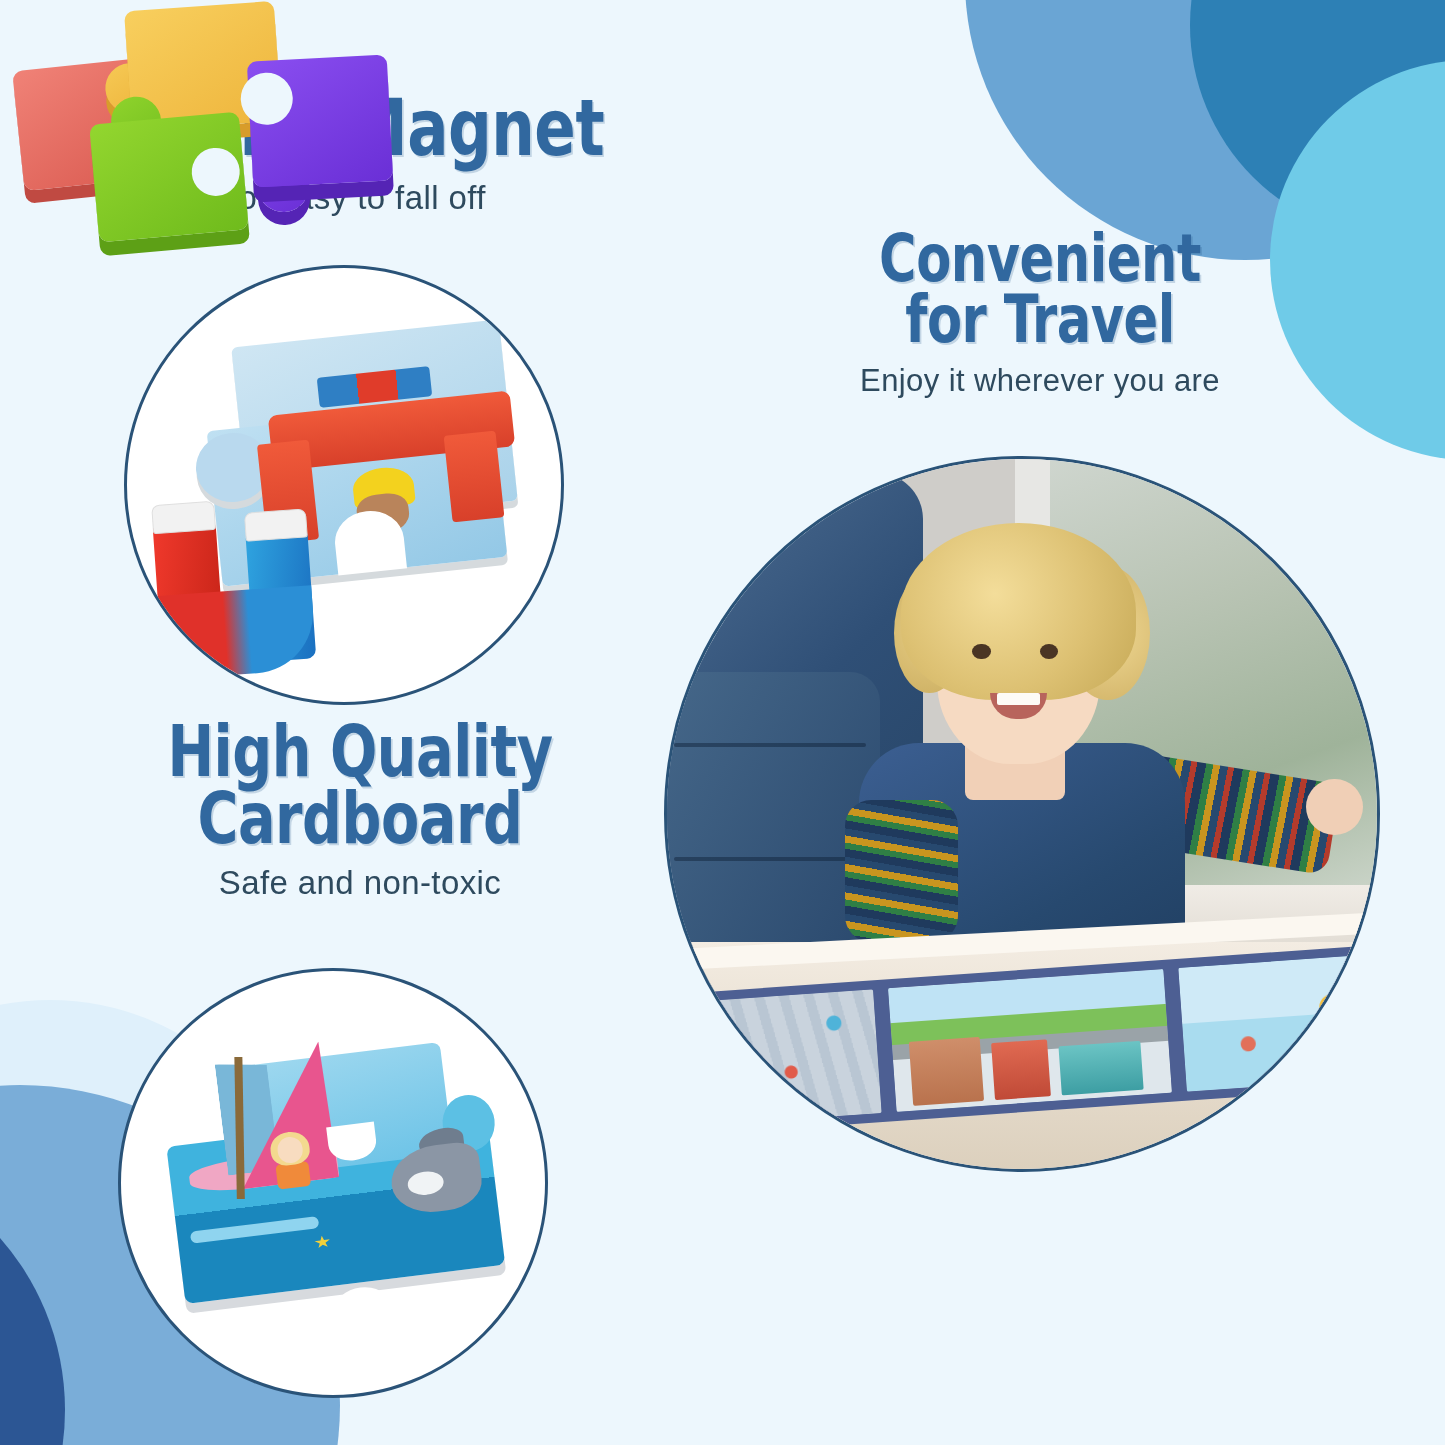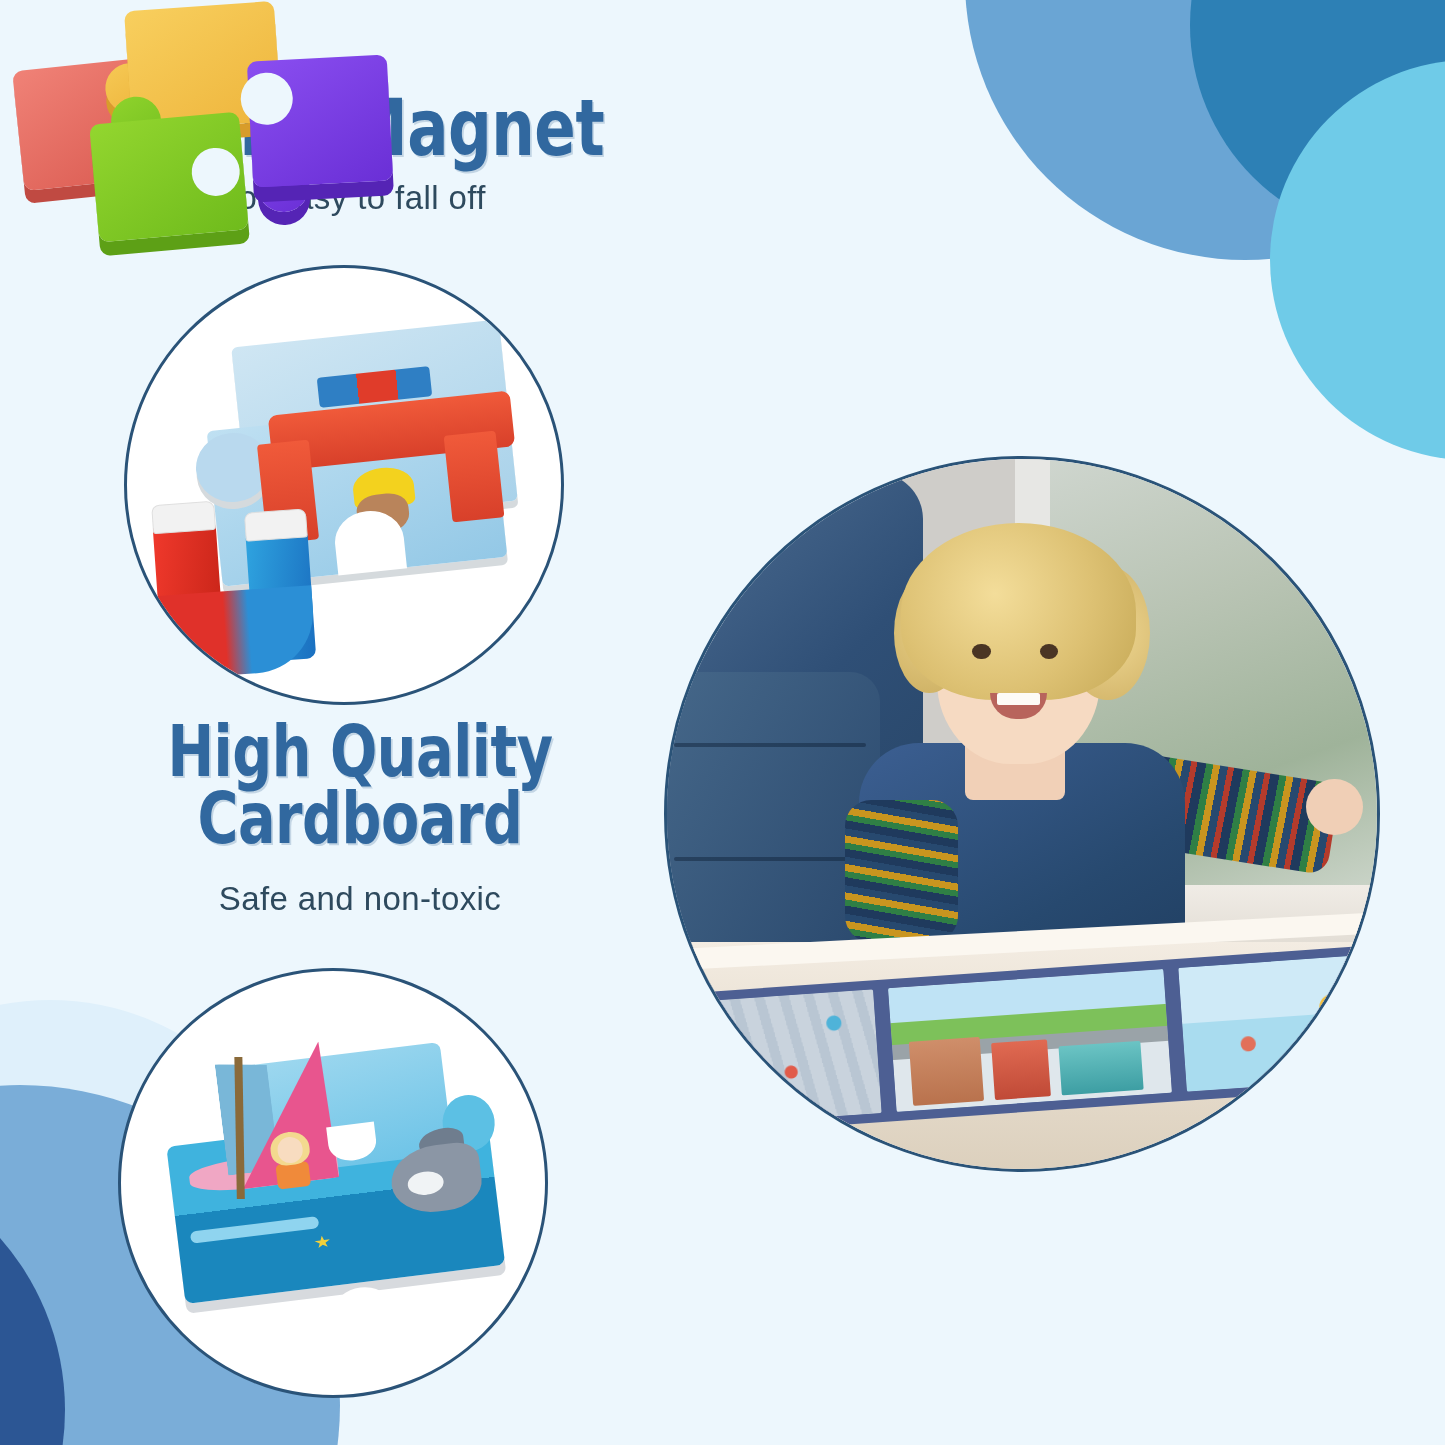--- a/index.html
+++ b/index.html
@@ -41,21 +41,21 @@
   #t-magnet{left:0;top:92px;width:700px;text-align:center;}
   #t-magnet .headline{font-size:79px;}
   #t-magnet .subline{font-size:33px;margin-top:14px;}
 
   #t-travel{left:755px;top:228px;width:570px;text-align:center;}
   #t-travel .headline{font-size:66px;}
   #t-travel .subline{font-size:31px;margin-top:12px;}
 
   #t-card{left:35px;top:718px;width:650px;text-align:center;}
   #t-card .headline{font-size:72px;}
-  #t-card .subline{font-size:33px;margin-top:28px;}
+  #t-card .subline{font-size:33px;margin-top:12px;}
 
   
   .circle{
     position:absolute;border-radius:50%;
     background:#ffffff;
     border:3px solid #2a5378;
     overflow:hidden;
     box-sizing:border-box;
   }
   #c-magnet{left:124px;top:265px;width:440px;height:440px;}
@@ -262,20 +262,25 @@
   <div class="blob" id="blob-tr-light"></div>
   <div class="blob" id="blob-bl-pale"></div>
   <div class="blob" id="blob-bl-mid"></div>
   <div class="blob" id="blob-bl-dark"></div>
 
   <div class="txtblock" id="t-magnet">
     <div class="headline">Strong Magnet</div>
     <div class="subline">Not easy to fall off</div>
   </div>
 
+  <div class="txtblock" id="t-travel">
+    <div class="headline">Convenient</div>
+    <div class="headline">for Travel</div>
+    <div class="subline">Enjoy it wherever you are</div>
+  </div>
 
   <div class="txtblock" id="t-card">
     <div class="headline">High Quality</div>
     <div class="headline">Cardboard</div>
     <div class="subline">Safe and non-toxic</div>
   </div>
 
   <div class="circle" id="c-magnet">
     <div class="art">
       <div id="mg-piece"></div>

